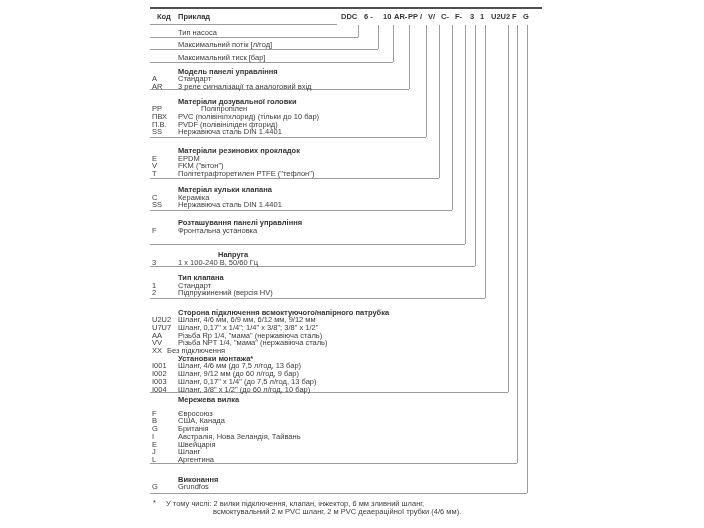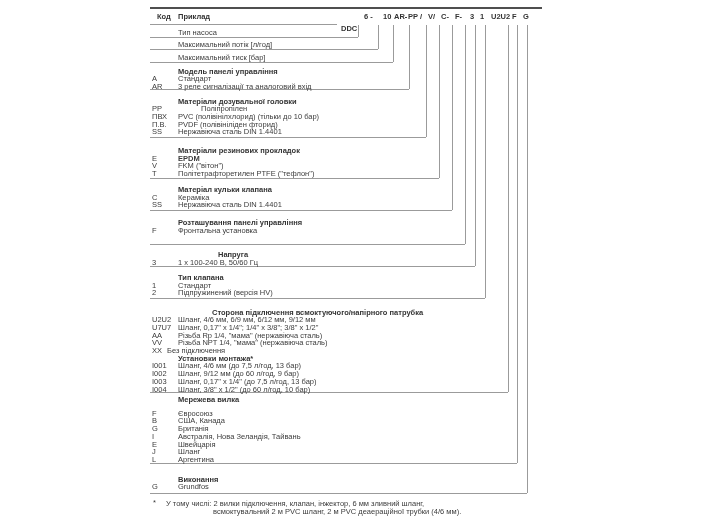--- a/index.html
+++ b/index.html
@@ -13,21 +13,21 @@
 </style>
 </head>
 <body>
 
 <div class="doc">
 
   <div class="top-rule" style="left:150px;top:7px;width:392px;"></div>
   <span class="t b" style="left:157px;top:13px;">Код</span>
   <span class="t b" style="left:178px;top:13px;">Приклад</span>
 
-  <span class="t b" style="left:341px;top:13px;margin-top:12px;">DDC</span>
+  <span class="t b" style="left:341px;top:13px;">DDC</span>
   <span class="t b" style="left:364px;top:13px;">6 -</span>
   <span class="t b" style="left:383px;top:13px;">10</span>
   <span class="t b" style="left:394px;top:13px;">AR-</span>
   <span class="t b" style="left:408px;top:13px;">PP /</span>
   <span class="t b" style="left:428px;top:13px;">V/</span>
   <span class="t b" style="left:441px;top:13px;">C-</span>
   <span class="t b" style="left:455px;top:13px;">F-</span>
   <span class="t b" style="left:470px;top:13px;">3</span>
   <span class="t b" style="left:480px;top:13px;">1</span>
   <span class="t b" style="left:491px;top:13px;">U2U2</span>
@@ -79,21 +79,21 @@
   <span class="t" style="left:178px;top:105.2px;margin-left:23px;">Поліпропілен</span>
   <span class="t" style="left:152px;top:112.9px;">ПВХ</span>
   <span class="t" style="left:178px;top:112.9px;">PVC (полівінілхлорид) (тільки до 10 бар)</span>
   <span class="t" style="left:152px;top:120.6px;">П.В.</span>
   <span class="t" style="left:178px;top:120.6px;">PVDF (полівініліден фторид)</span>
   <span class="t" style="left:152px;top:128.3px;">SS</span>
   <span class="t" style="left:178px;top:128.3px;">Нержавіюча сталь DIN 1.4401</span>
 
   <span class="t b" style="left:178px;top:147px;">Матеріали резинових прокладок</span>
   <span class="t" style="left:152px;top:154.7px;">E</span>
-  <span class="t" style="left:178px;top:154.7px;font-weight:bold;">EPDM</span>
+  <span class="t" style="left:178px;top:154.7px;">EPDM</span>
   <span class="t" style="left:152px;top:162.4px;">V</span>
   <span class="t" style="left:178px;top:162.4px;">FKM ("вітон")</span>
   <span class="t" style="left:152px;top:170.1px;">T</span>
   <span class="t" style="left:178px;top:170.1px;">Політетрафторетилен PTFE ("тефлон")</span>
 
   <span class="t b" style="left:178px;top:186px;">Матеріал кульки клапана</span>
   <span class="t" style="left:152px;top:193.7px;">C</span>
   <span class="t" style="left:178px;top:193.7px;">Кераміка</span>
   <span class="t" style="left:152px;top:201.4px;">SS</span>
   <span class="t" style="left:178px;top:201.4px;">Нержавіюча сталь DIN 1.4401</span>
@@ -105,21 +105,21 @@
   <span class="t b" style="left:178px;top:251px;padding-left:40px;">Напруга</span>
   <span class="t" style="left:152px;top:258.7px;">3</span>
   <span class="t" style="left:178px;top:258.7px;">1 x 100-240 В, 50/60 Гц</span>
 
   <span class="t b" style="left:178px;top:274px;">Тип клапана</span>
   <span class="t" style="left:152px;top:281.7px;">1</span>
   <span class="t" style="left:178px;top:281.7px;">Стандарт</span>
   <span class="t" style="left:152px;top:289.4px;">2</span>
   <span class="t" style="left:178px;top:289.4px;">Підпружинений (версія HV)</span>
 
-  <span class="t b" style="left:178px;top:308.5px;margin-left:34px;">Сторона підключення всмоктуючого/напірного патрубка</span>
+  <span class="t b" style="left:178px;top:308.5px;">Сторона підключення всмоктуючого/напірного патрубка</span>
   <span class="t" style="left:152px;top:316.2px;">U2U2</span>
   <span class="t" style="left:178px;top:316.2px;">Шланг, 4/6 мм, 6/9 мм, 6/12 мм, 9/12 мм</span>
   <span class="t" style="left:152px;top:323.9px;">U7U7</span>
   <span class="t" style="left:178px;top:323.9px;">Шланг, 0,17" x 1/4"; 1/4" x 3/8"; 3/8" x 1/2"</span>
   <span class="t" style="left:152px;top:331.6px;">AA</span>
   <span class="t" style="left:178px;top:331.6px;">Різьба Rp 1/4, "мама" (нержавіюча сталь)</span>
   <span class="t" style="left:152px;top:339.3px;">VV</span>
   <span class="t" style="left:178px;top:339.3px;">Різьба NPT 1/4, "мама" (нержавіюча сталь)</span>
   <span class="t" style="left:152px;top:347px;">XX</span>
   <span class="t" style="left:167px;top:347px;">Без підключення</span>

